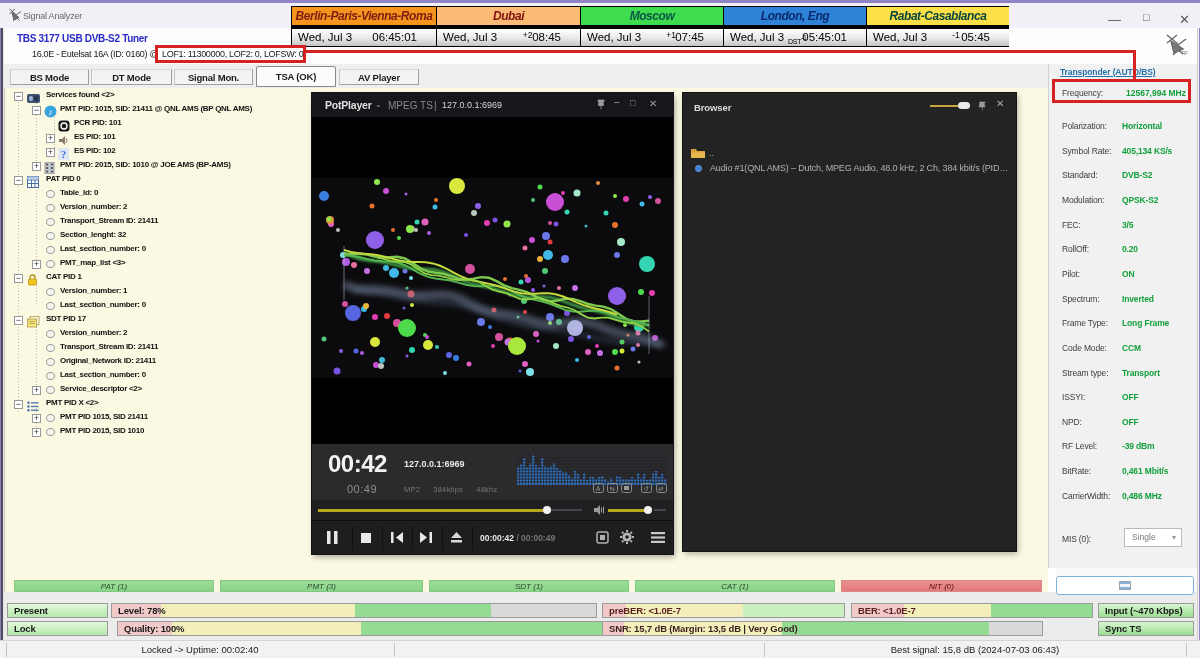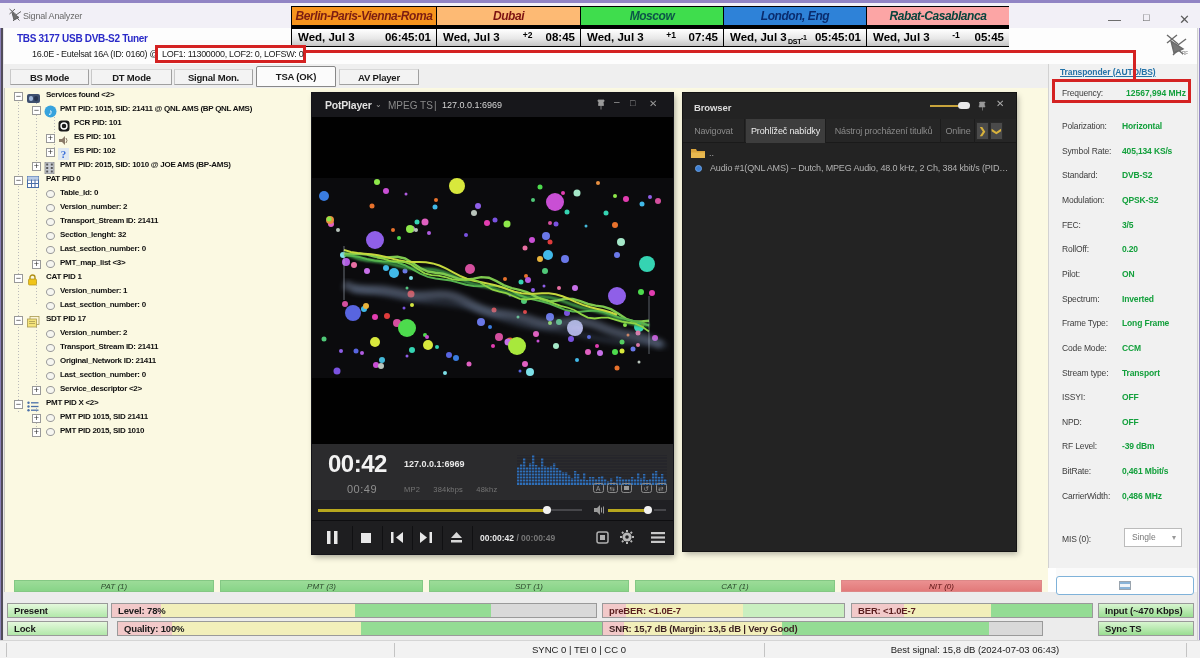--- a/index.html
+++ b/index.html
@@ -14,24 +14,24 @@
 #sat { position:absolute; left:32px; top:49px; font-size:9px; letter-spacing:-0.3px; color:#1a1a1a; }
 #lof { position:absolute; left:162px; top:49px; font-size:9px; letter-spacing:-0.3px; color:#1a1a1a; z-index:10; }
 #tabbar { position:absolute; left:1px; top:64px; width:1198px; height:24px; background:#efefef; }
 .tab { position:absolute; top:69px; height:16px; background:#f3f3f3; border:1px solid #a0a0a0; border-top-color:#d8d8d8; border-left-color:#c8c8c8; font-size:9.5px; letter-spacing:-0.2px; font-weight:bold; color:#1a1a1a; text-align:center; line-height:15px; }
 .tab.active { top:66px; height:21px; background:#fbfbfb; border:1px solid #888; border-radius:2px 2px 0 0; line-height:20px; font-weight:bold; z-index:3; }
 
 
 #clocks { position:absolute; left:291px; top:6px; width:718px; height:41px; border:1px solid #000; background:#000; z-index:5; }
 .ccol { position:absolute; top:0; height:39px; }
 .chead { position:absolute; left:0; right:1px; top:0; height:20px; border-bottom:2px solid #000; font-size:12px; font-weight:bold; font-style:italic; text-align:center; line-height:19px; letter-spacing:-0.45px; white-space:nowrap; overflow:hidden; }
-.cdate { position:absolute; left:0; right:1px; top:22px; height:17px; background:linear-gradient(#ffffff,#e8e8e8 55%,#c4c4c4); font-size:11.5px; font-weight:bold; color:#000; line-height:17px; white-space:nowrap; }
+.cdate { position:absolute; left:0; right:1px; top:22px; height:17px; background:linear-gradient(#ffffff,#e8e8e8 55%,#c4c4c4); font-size:11.5px; font-weight:normal; color:#000; line-height:17px; white-space:nowrap; }
 .ccol:last-child .chead, .ccol:last-child .cdate { right:0; }
 .cdate .cd1 { position:absolute; left:6px; }
-.cdate .cd2 { position:absolute; right:5px;text-align:right; }
+.cdate .cd2 { position:absolute; right:19px;text-align:right; }
 .csup { position:absolute; left:60%; top:-2px; font-size:8.5px; }
 .dst { position:absolute; left:45%; top:4px; font-size:7px; letter-spacing:-0.2px; }
 .dsup { position:relative; top:-4px; font-size:7px; }
 
 
 .redbox { position:absolute; border:3px solid #d42222; z-index:9; }
 .redline { position:absolute; background:#d42222; z-index:9; }
 
 
 #main { position:absolute; left:4px; top:88px; width:1044px; height:504px; background:#fbf9e2; border-left:1px solid #c8c8c0; }
@@ -266,21 +266,21 @@
     </div>
 <div class="ccol" style="left:432px;width:143px">
       <div class="chead" style="background:#2e82d8;color:#0a2c6e">London, Eng</div>
       <div class="cdate">
         <span class="cd1">Wed, Jul 3</span>
         <span class="dst">DST<span class="dsup">-1</span></span>
         <span class="cd2">05:45:01</span>
       </div>
     </div>
 <div class="ccol" style="left:575px;width:142px">
-      <div class="chead" style="background:#fca5a5;color:#06443c">Rabat-Casablanca</div>
+      <div class="chead" style="background:#fde047;color:#06443c">Rabat-Casablanca</div>
       <div class="cdate">
         <span class="cd1">Wed, Jul 3</span>
         <span class="csup">-1</span>
         <span class="cd2">05:45</span>
       </div>
     </div>
   </div>
 
 <div class="abs" style="left:1060px;top:67px;font-size:8.5px;letter-spacing:-0.1px;font-weight:bold;color:#2573a8;text-decoration:underline;z-index:2">Transponder (AUTO/BS)</div>
 <div class="sblab" style="top:88px">Frequency:</div>
@@ -663,28 +663,20 @@
 </div>
 
 <div id="brow">
   <span class="btitle">Browser</span>
   <div class="abs" style="left:247px;top:12px;width:39px;height:2px;background:#c8a43c"></div>
   <div class="abs" style="left:275px;top:9px;width:12px;height:7px;border-radius:3.5px;background:#e8e8e8"></div>
   <svg class="abs" style="left:295px;top:8px" width="10" height="10" viewBox="0 0 10 10">
       <path d="M2 1 h5 v1 h-1 l1 4 h-6 l1 -4 h-1 Z M4.5 6 v3.5" fill="#999" stroke="#999" stroke-width="0.6"></path>
     </svg>
     <span class="abs" style="left:313px;top:5px;color:#aaa;font-size:10px">✕</span>
-  <div id="btabs">
-    <div class="btab" style="left:0px;width:62px">Navigovat</div>
-    <div class="btab act" style="left:63px;width:80px">Prohlížeč nabídky</div>
-    <div class="btab" style="left:144px;width:114px">Nástroj procházení titulků</div>
-    <div class="btab" style="left:259px;width:33px">Online</div>
-    <div class="bbtn" style="left:293px">❯</div>
-    <div class="bbtn" style="left:307px"><span style="display:inline-block;transform:rotate(90deg)">❯</span></div>
-  </div>
   <svg class="abs" style="left:8px;top:55px" width="14" height="11" viewBox="0 0 14 11">
       <path d="M0 1.5 L0 10 L14 10 L14 3 L6 3 L5 1 L0 1 Z" fill="#d9a33c"></path>
       <path d="M0 4.5 L14 4.5 L14 10 L0 10 Z" fill="#e8b84f"></path>
     </svg>
   <span class="abs" style="left:26px;top:55px;color:#aaa;font-size:9px">..</span>
   <div class="abs" style="left:12px;top:72px;width:7px;height:7px;border-radius:50%;background:#3d7fd4;border:1px solid #6aa0e0"></div>
   <span class="abs" style="left:27px;top:70px;color:#b2b2b2;font-size:9px;letter-spacing:-0.15px;white-space:nowrap">Audio #1(QNL AMS) – Dutch, MPEG Audio, 48.0 kHz, 2 Ch, 384 kbit/s (PID…</span>
 </div>
 
 <div class="segbar" style="left:14px;width:200px">PAT (1)</div>
@@ -733,17 +725,17 @@
 </div>
 <div class="sbar" style="left:1098px;top:621px;width:96px;background:linear-gradient(#d8f5d0,#9ade92)">
     <span class="lbl">Sync TS</span>
   </div>
 
 <div id="statusbar">
   <div class="stsep" style="left:6px"></div>
   <div class="stsep" style="left:394px"></div>
   <div class="stsep" style="left:764px"></div>
   <div class="stsep" style="left:1186px"></div>
-  <div class="sttext" style="left:394px;width:370px">SYNC 0 | TEI 0 | CC 0</div>
+  <div class="sttext" style="left:6px;width:388px">Locked -&gt; Uptime: 00:02:40</div>
   <div class="sttext" style="left:764px;width:422px">Best signal: 15,8 dB (2024-07-03 06:43)</div>
 </div>
 <div id="ledge"></div>
 <div id="redge"></div>
 
 </body></html>

